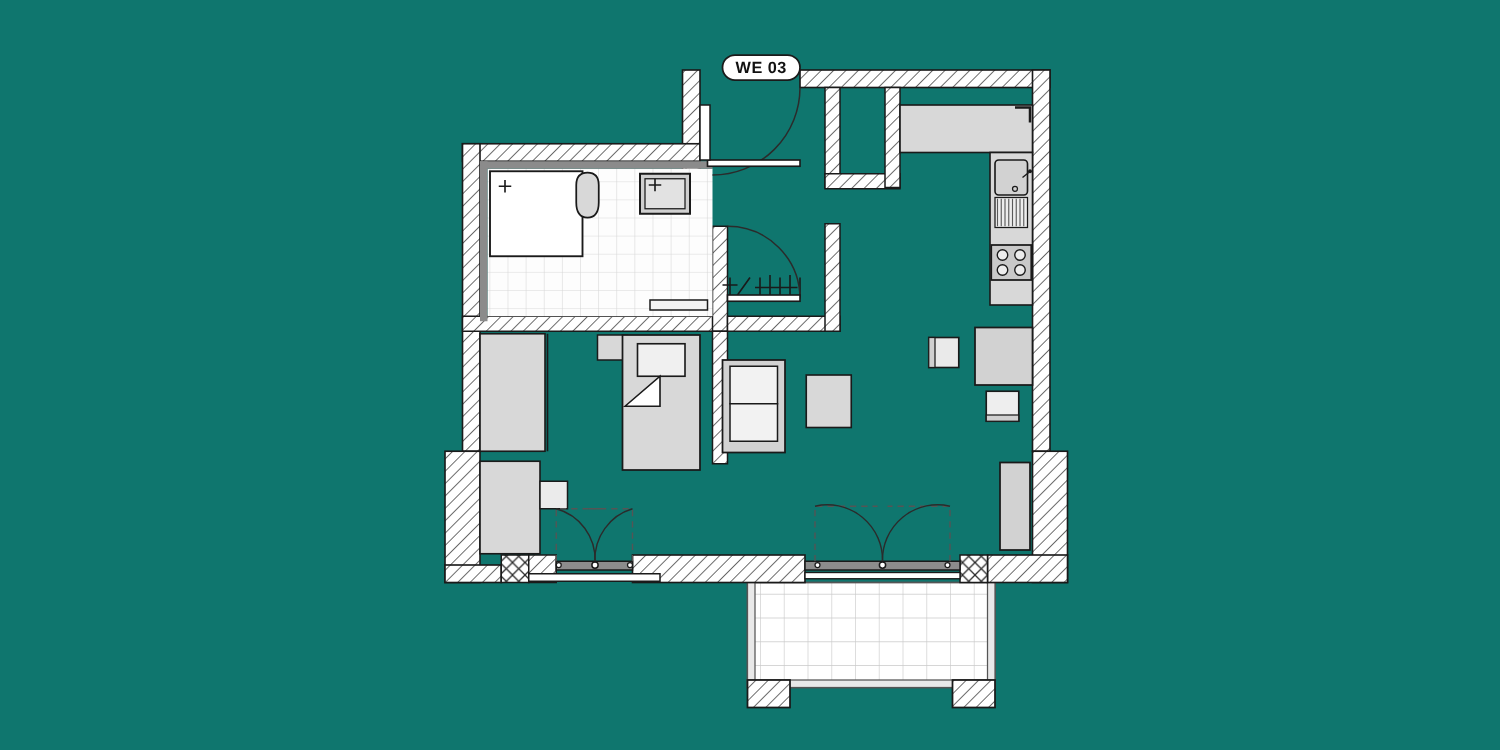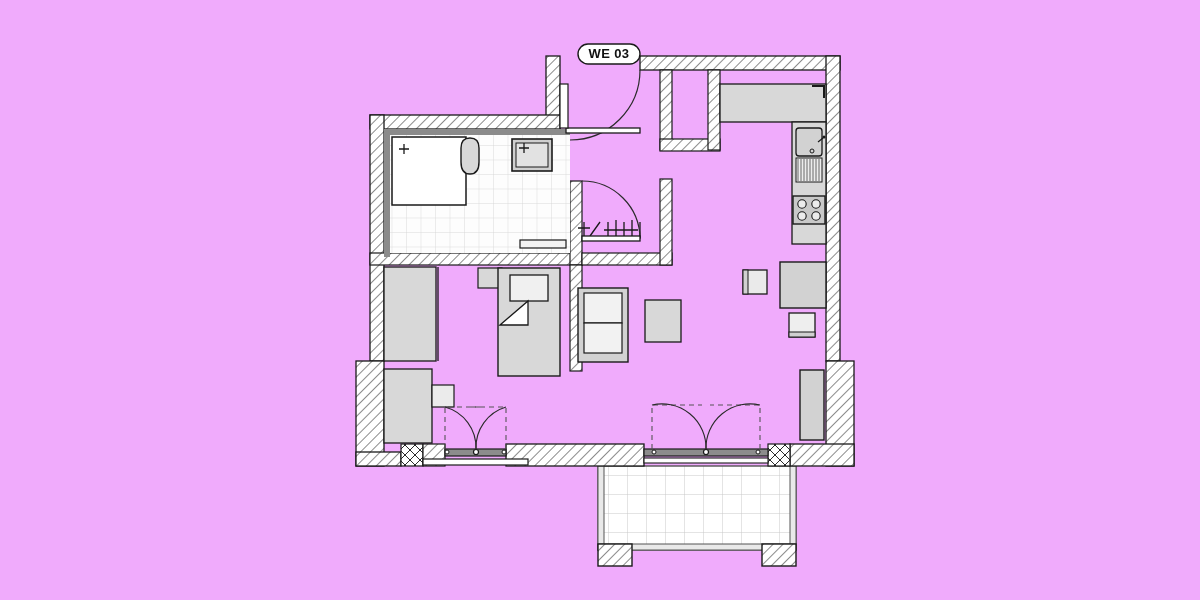--- a/index.html
+++ b/index.html
@@ -8,21 +8,21 @@
     background: #ffffff;
     width: 1200px;
     height: 600px;
     overflow: hidden;
     font-family: "Liberation Sans", sans-serif;
   }
   #plan-root {
     position: relative;
     width: 1200px;
     height: 600px;
-    background: #f0abfc;
+    background: #0f766e;
   }
   svg#floorplan {
     display: block;
     width: 1200px;
     height: 600px;
   }
   .unit-label-text {
     font-family: "Liberation Sans", sans-serif;
     font-size: 13px;
     font-weight: bold;

